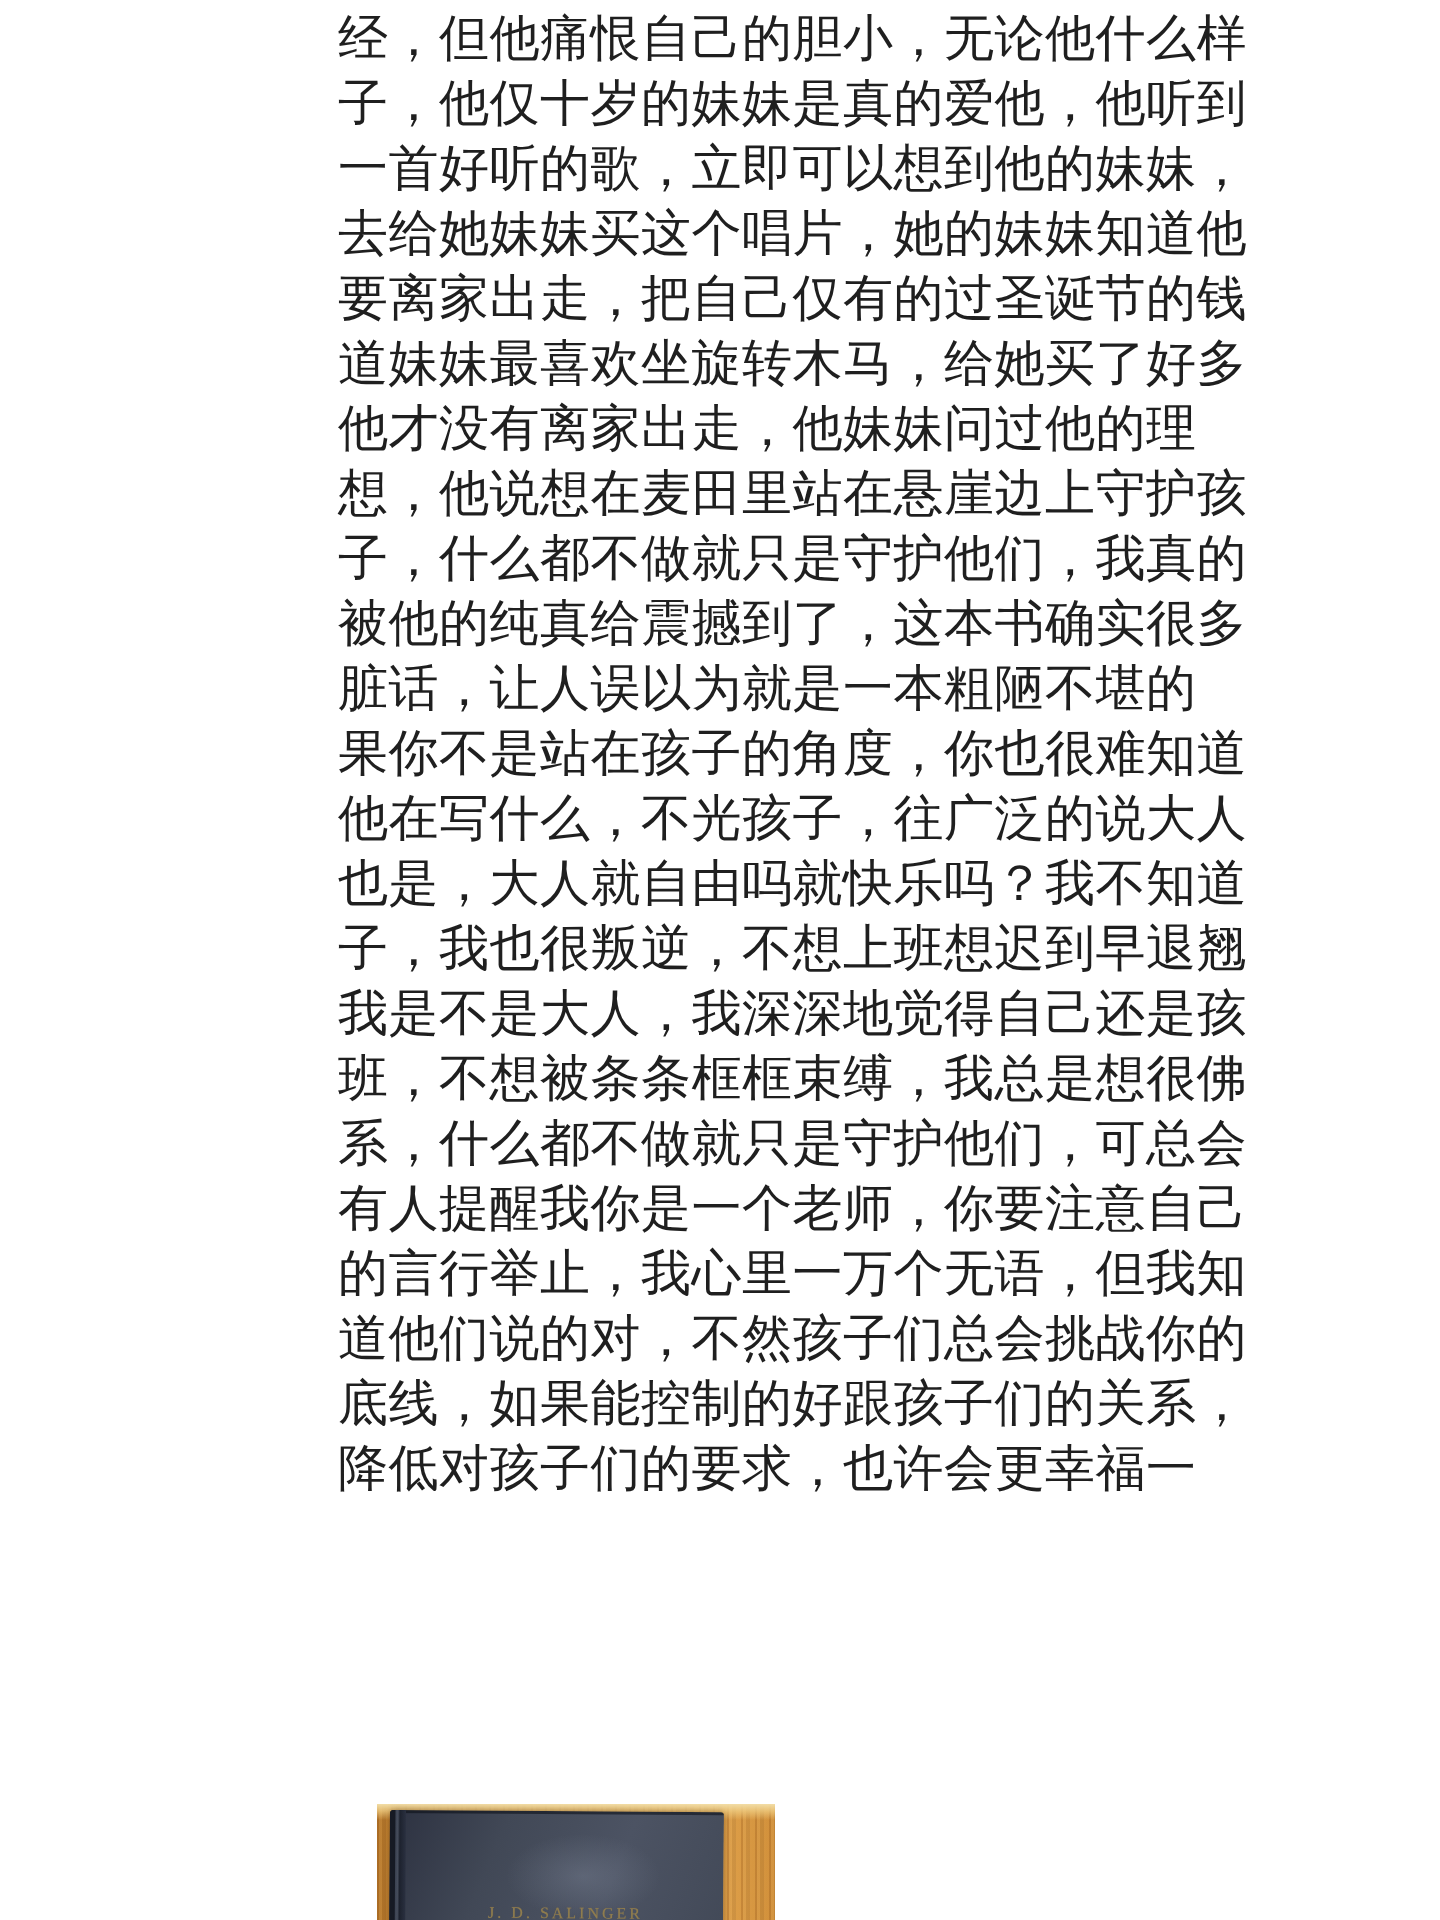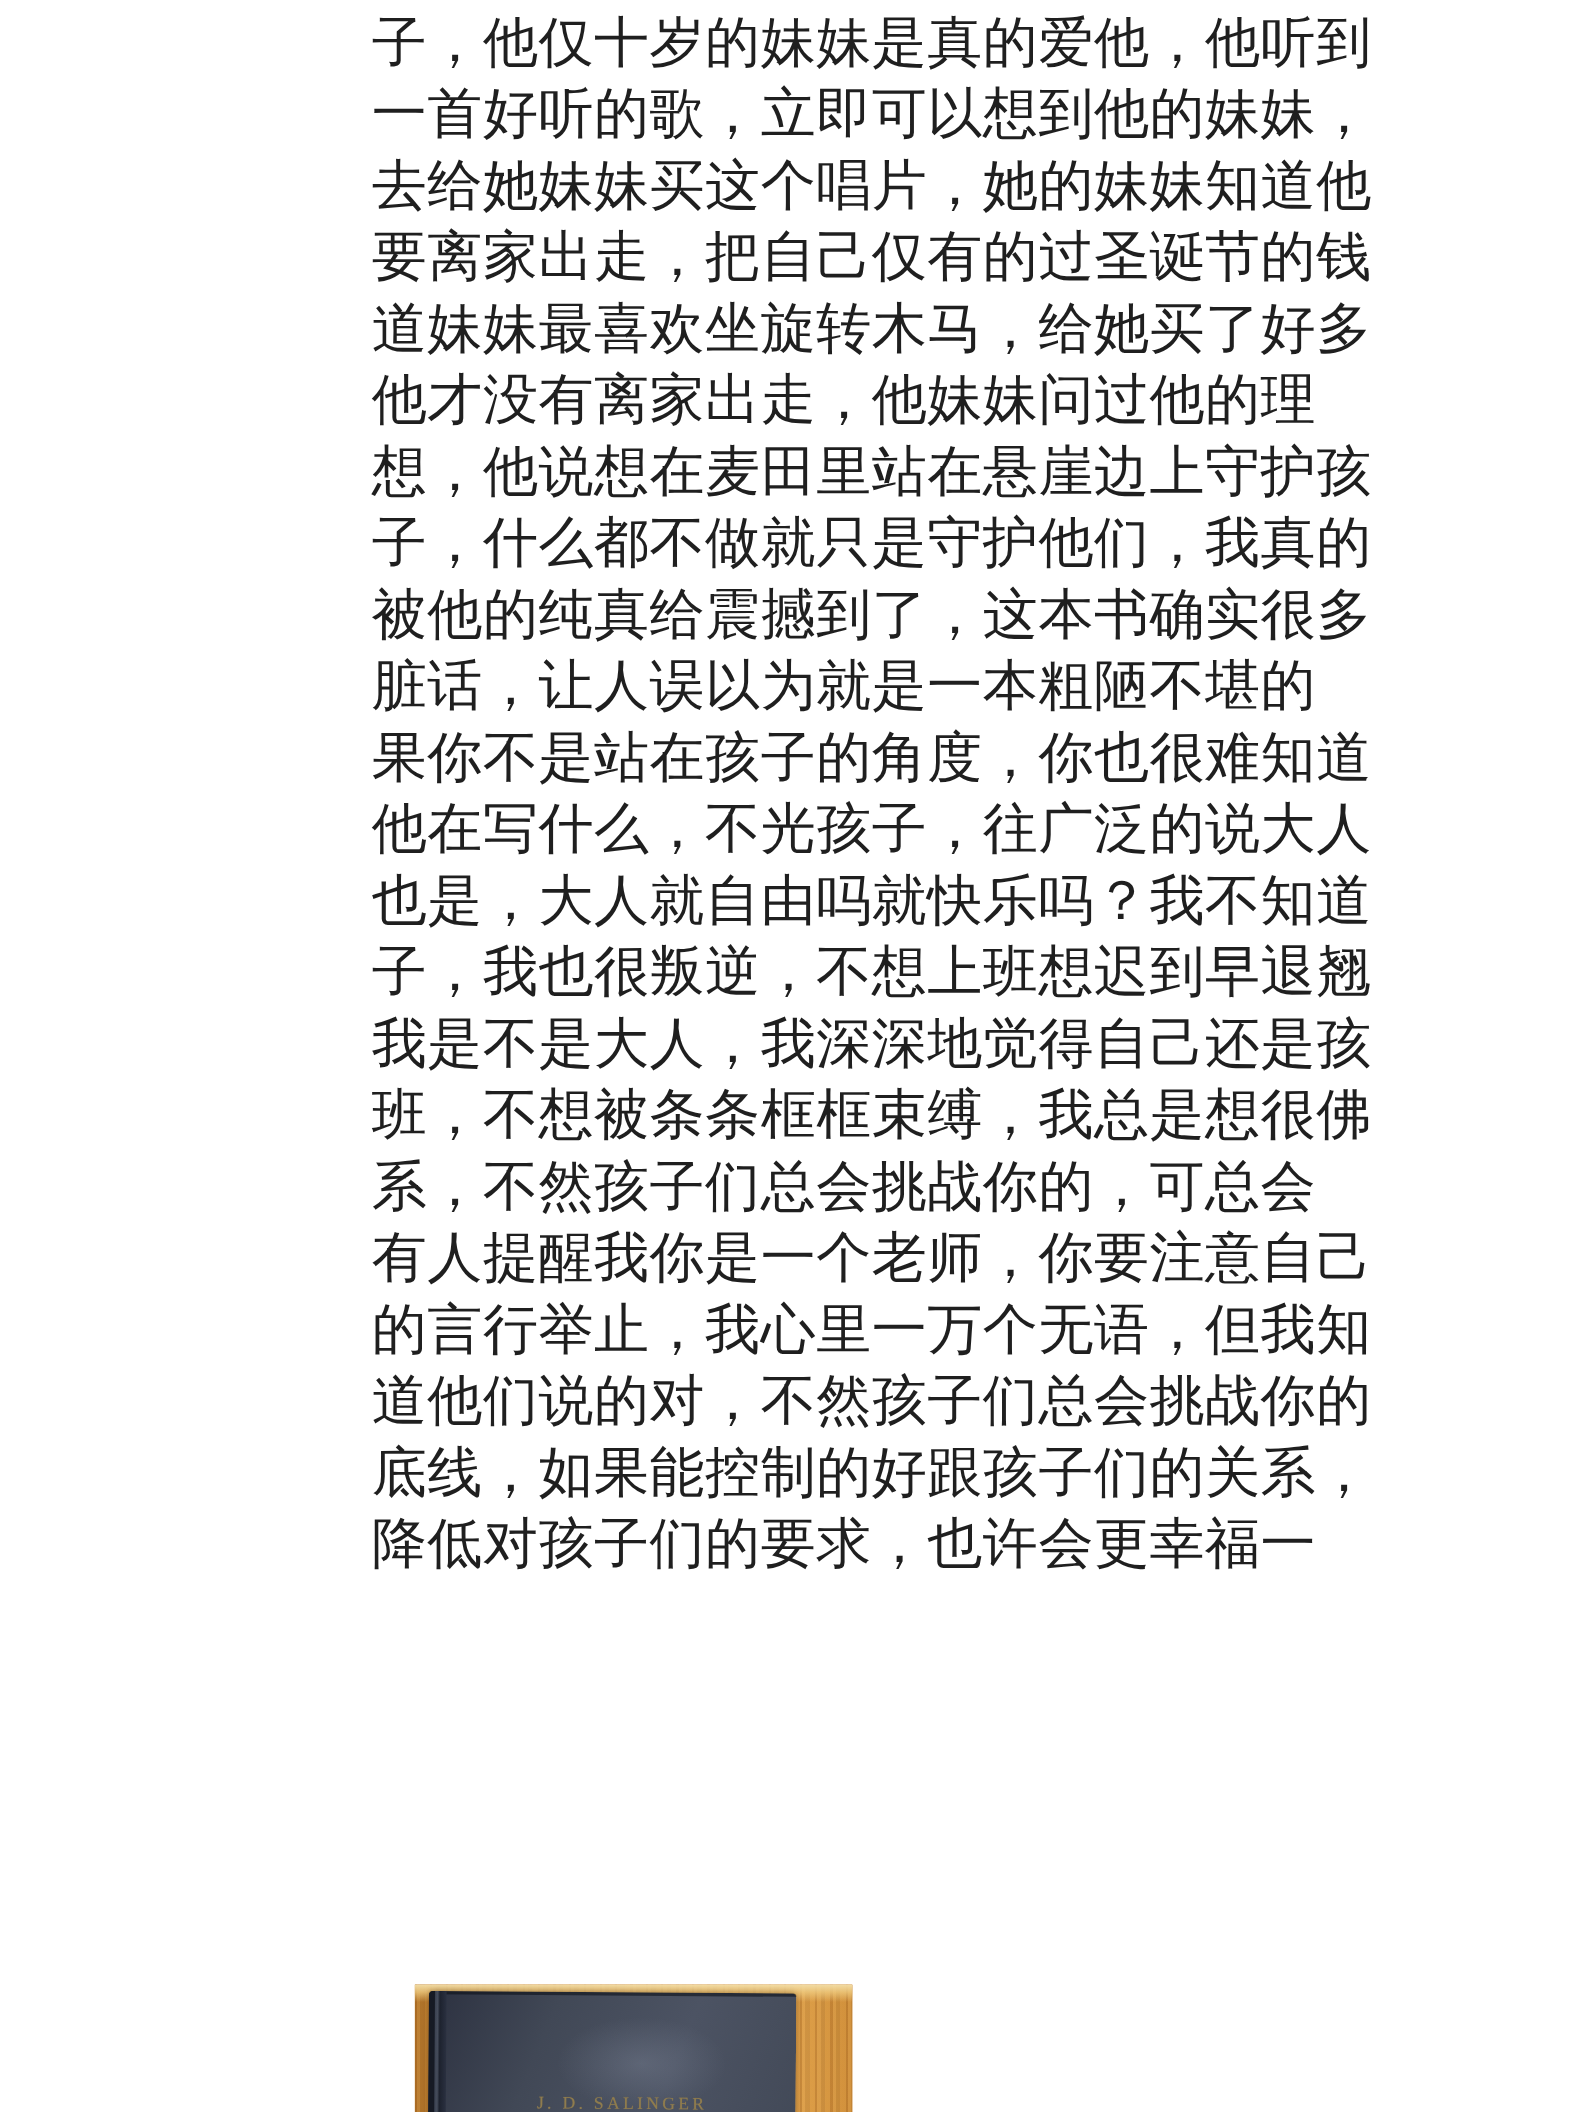--- a/index.html
+++ b/index.html
@@ -104,37 +104,38 @@
     color: var(--gold);
     white-space: nowrap;
     text-shadow: 0 0 1px rgba(150, 125, 70, 0.6);
   }
 </style>
 </head>
 <body>
 
 <main class="review">
 
+<div class="line">经，但他痛恨自己的胆小，无论他什么样</div>
     <div class="line">子，他仅十岁的妹妹是真的爱他，他听到</div>
     <div class="line">一首好听的歌，立即可以想到他的妹妹，</div>
     <div class="line">去给她妹妹买这个唱片，她的妹妹知道他</div>
     <div class="line">要离家出走，把自己仅有的过圣诞节的钱</div>
     <div class="line">道妹妹最喜欢坐旋转木马，给她买了好多</div>
     <div class="line">他才没有离家出走，他妹妹问过他的理</div>
     <div class="line">想，他说想在麦田里站在悬崖边上守护孩</div>
     <div class="line">子，什么都不做就只是守护他们，我真的</div>
     <div class="line">被他的纯真给震撼到了，这本书确实很多</div>
     <div class="line">脏话，让人误以为就是一本粗陋不堪的</div>
     <div class="line">果你不是站在孩子的角度，你也很难知道</div>
     <div class="line">他在写什么，不光孩子，往广泛的说大人</div>
     <div class="line">也是，大人就自由吗就快乐吗？我不知道</div>
     <div class="line">子，我也很叛逆，不想上班想迟到早退翘</div>
     <div class="line">我是不是大人，我深深地觉得自己还是孩</div>
     <div class="line">班，不想被条条框框束缚，我总是想很佛</div>
-    <div class="line">系，不然孩子们总会挑战你的，可总会</div>
+    <div class="line">系，什么都不做就只是守护他们，可总会</div>
     <div class="line">有人提醒我你是一个老师，你要注意自己</div>
     <div class="line">的言行举止，我心里一万个无语，但我知</div>
     <div class="line">道他们说的对，不然孩子们总会挑战你的</div>
     <div class="line">底线，如果能控制的好跟孩子们的关系，</div>
     <div class="line">降低对孩子们的要求，也许会更幸福一</div>
   </main>
 
 <figure class="photo">
   <div class="wood"></div>
   <div class="wood-glare"></div>

